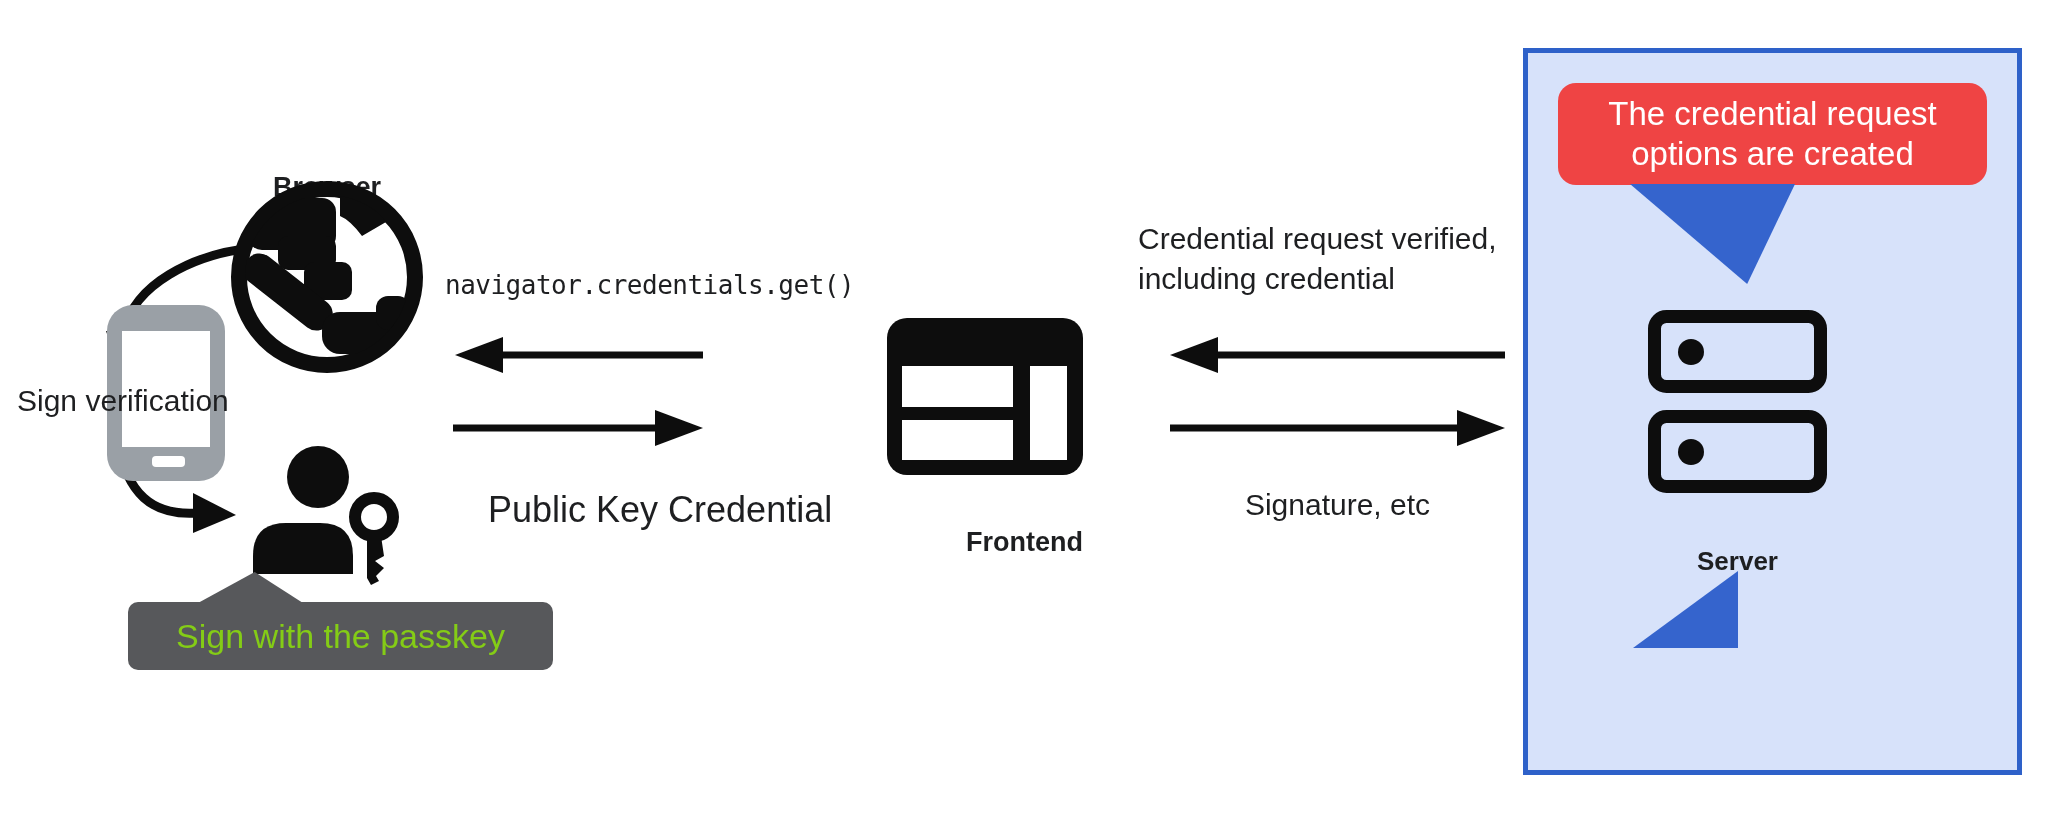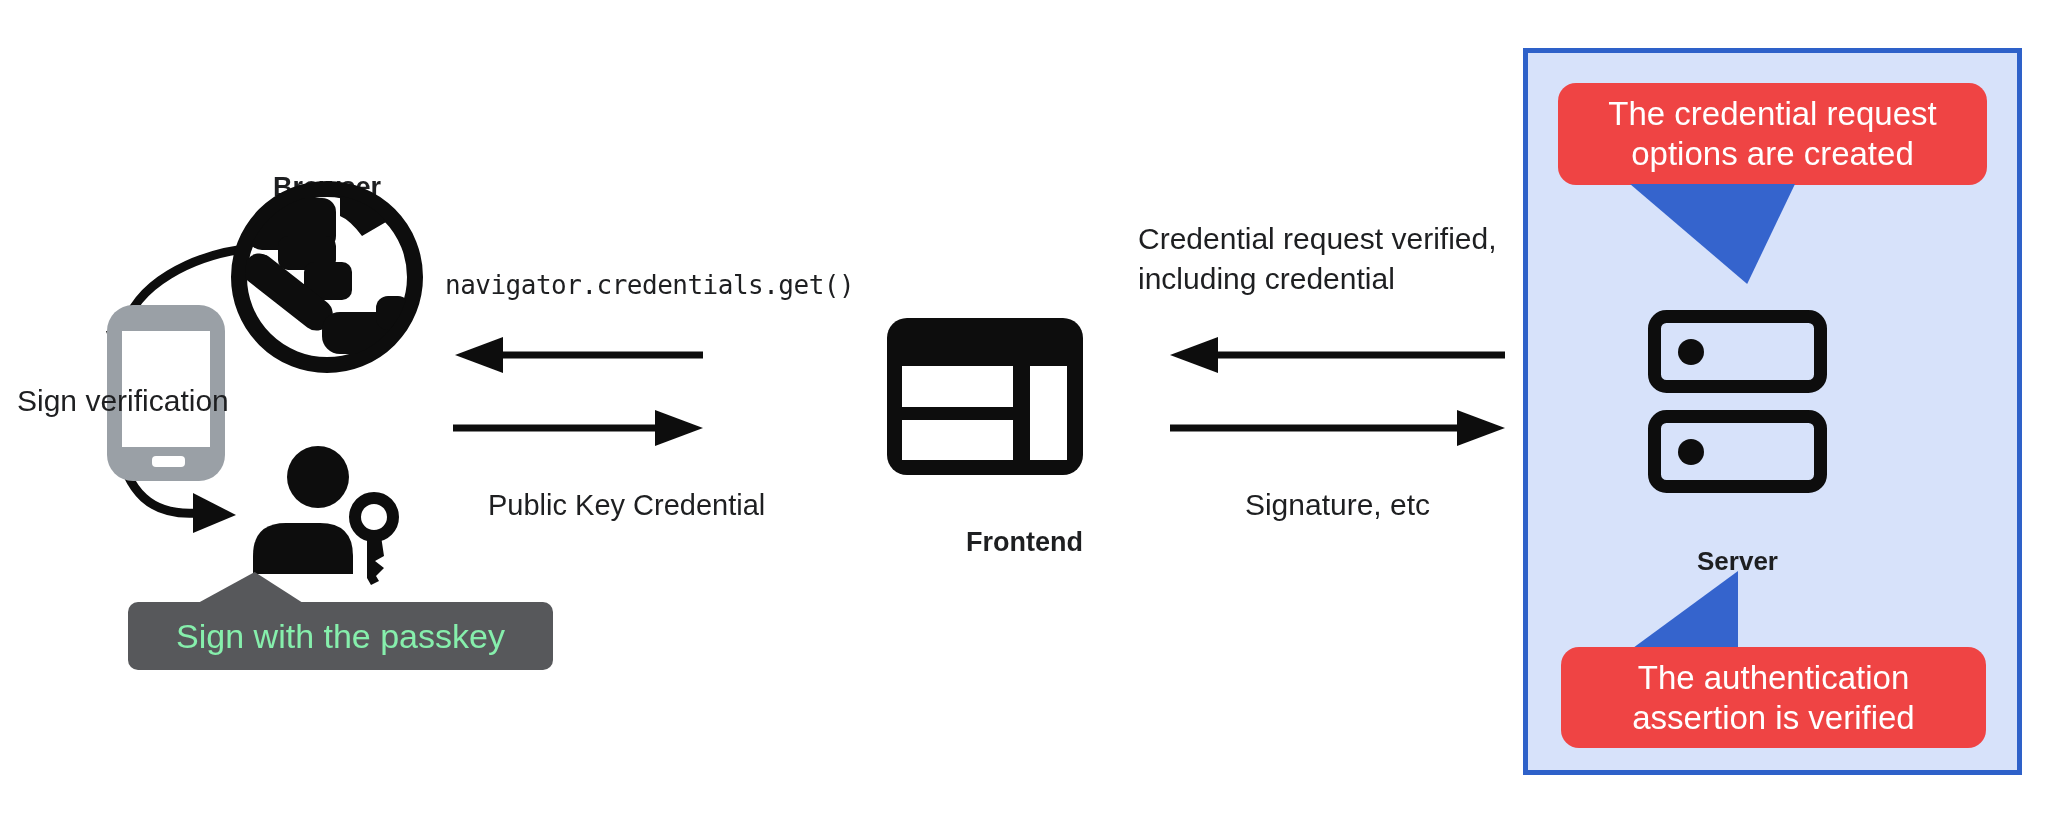--- a/index.html
+++ b/index.html
@@ -4,41 +4,41 @@
 <style>
   html,body { margin:0; padding:0; background:#ffffff; }
   .canvas {
     position:relative; width:2046px; height:818px; background:#ffffff;
     font-family:"Liberation Sans", sans-serif; color:#1e1f21; overflow:hidden;
   }
   .abs { position:absolute; }
   .bold { font-weight:700; }
   .t27 { font-size:27px; }
   .t26 { font-size:26px; }
-  .t29 { font-size:29px; }
+  .t29 { font-size:36px; }
   .t30 { font-size:30px; }
   .code {
     font-family:"DejaVu Sans Mono", monospace; font-size:26px; color:#1e1f21;
     letter-spacing:-0.5px; white-space:nowrap;
   }
   .center { text-align:center;margin-top:32px; }
   
   .panel {
     left:1523px; top:48px; width:499px; height:727px; box-sizing:border-box;
     background:#d7e2fa; border:5px solid #2e61c9;
   }
   .bubble {
     background:#ef4444; color:#ffffff; border-radius:18px;
     display:flex; flex-direction:column; justify-content:center; align-items:center;
     font-size:33px; line-height:40px;
   }
   .bubble-tail { background:#3564cd; }
   .gray-bubble {
     left:128px; top:602px; width:425px; height:68px; background:#57585b;
-    color:#86efac; border-radius:10px; font-size:34px;
+    color:#84cc16; border-radius:10px; font-size:34px;
     display:flex; align-items:center; justify-content:center;
   }
   .gray-tail {
     left:198px; top:572px; width:105px; height:31px; background:#57585b;
     clip-path:polygon(54% 0, 0 100%, 100% 100%);
   }
   .tail-top   { left:1630px; top:184px; width:165px; height:100px; clip-path:polygon(0 0, 100% 0, 71% 100%); }
   .tail-bottom{ left:1633px; top:571px; width:105px; height:77px;  clip-path:polygon(100% 0, 0 100%, 100% 100%); }
   svg { display:block; }
 </style>
@@ -144,18 +144,14 @@
   <svg class="abs" style="left:1648px; top:310px" width="179" height="185" viewBox="0 0 179 185">
     <rect x="6.5" y="6.5" width="166" height="70" rx="12" fill="none" stroke="#0d0d0d" stroke-width="13"></rect>
     <circle cx="43" cy="42" r="13" fill="#0d0d0d"></circle>
     <rect x="6.5" y="106.5" width="166" height="70" rx="12" fill="none" stroke="#0d0d0d" stroke-width="13"></rect>
     <circle cx="43" cy="142" r="13" fill="#0d0d0d"></circle>
   </svg>
 
   <div class="abs bold t26 center" style="left:1648px; top:514px; width:179px;text-align:center;">Server</div>
 
   <div class="abs bubble-tail tail-bottom"></div>
-  <div class="abs bubble" style="left:1561px; top:647px; width:425px; height:101px;">
-    <span>The authentication</span>
-    <span>assertion is verified</span>
-  </div>
 
 </div>
 
 </body></html>

